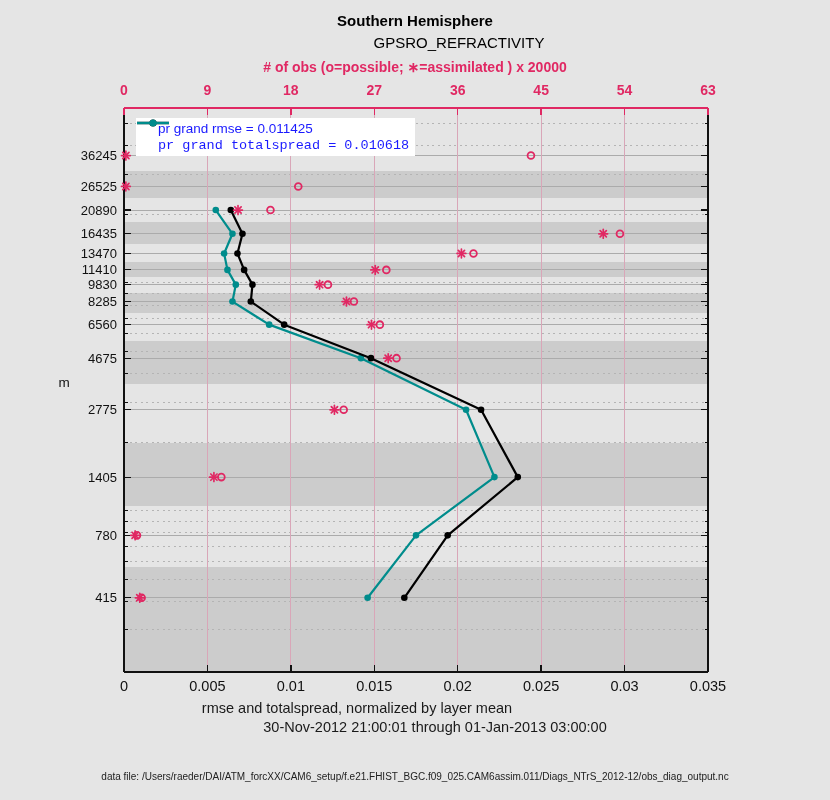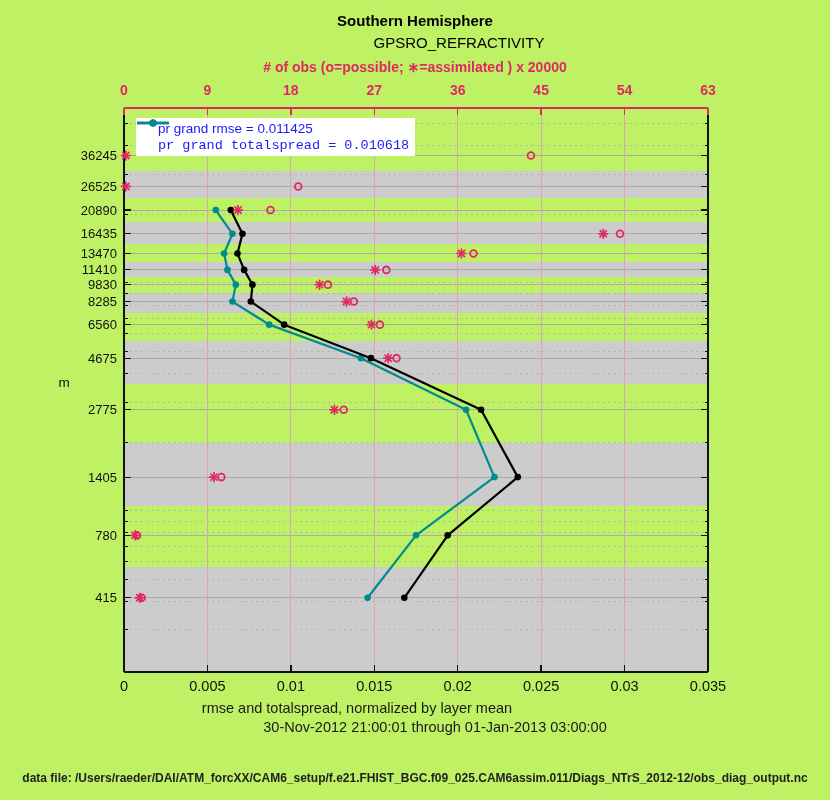--- a/index.html
+++ b/index.html
@@ -1,34 +1,34 @@
 <!DOCTYPE html>
 <html><head>
 <meta charset="utf-8">
 <style>
   html,body{margin:0;padding:0;background:#fff;}
-  .fig{position:relative;width:830px;height:800px;background:#bef264;
+  .fig{position:relative;width:830px;height:800px;background:#e5e5e5;
        font-family:"Liberation Sans",sans-serif;overflow:hidden;}
   .fig svg{position:absolute;left:0;top:0;}
   svg text{font-family:"Liberation Sans",sans-serif;}
   .title{position:absolute;top:12px;left:0;width:830px;text-align:center;
          font-size:15px;font-weight:bold;color:#000;}
   .subtitle{position:absolute;top:34px;left:0;width:830px;text-align:center;
          font-size:15px;font-weight:normal;color:#000;padding-left:44px;}
   .obslabel{position:absolute;top:59px;left:0;width:830px;text-align:center;
          font-size:14px;font-weight:bold;}
   .legend{position:absolute;left:136px;top:118px;background:#fff;padding:2px 6px 2px 2px;}
   .legend-row{display:flex;align-items:center;height:17px;}
   .legend-row span{font-size:13.5px;margin-left:20px;white-space:nowrap;}
   .xlabel{position:absolute;top:700px;left:0;width:714px;text-align:center;
           font-size:14.5px;color:#1a1a1a;}
   .xdate{position:absolute;top:719px;left:0;width:830px;text-align:center;
           font-size:14.5px;color:#1a1a1a;margin-left:20px;}
   .footer{position:absolute;top:771px;left:0;width:830px;text-align:center;
-          font-size:12px;color:#222;white-space:nowrap;font-weight:bold;}
+          font-size:10px;color:#222;white-space:nowrap;}
 </style>
 </head>
 <body>
 
 <div class="fig">
   <div class="title">Southern Hemisphere</div>
   <div class="subtitle">GPSRO_REFRACTIVITY</div>
   <div class="obslabel" id="obslabel" style="color: rgb(224, 40, 99);"># of obs (o=possible; ∗=assimilated ) x 20000</div>
 
   <svg id="plot" width="830" height="800">

